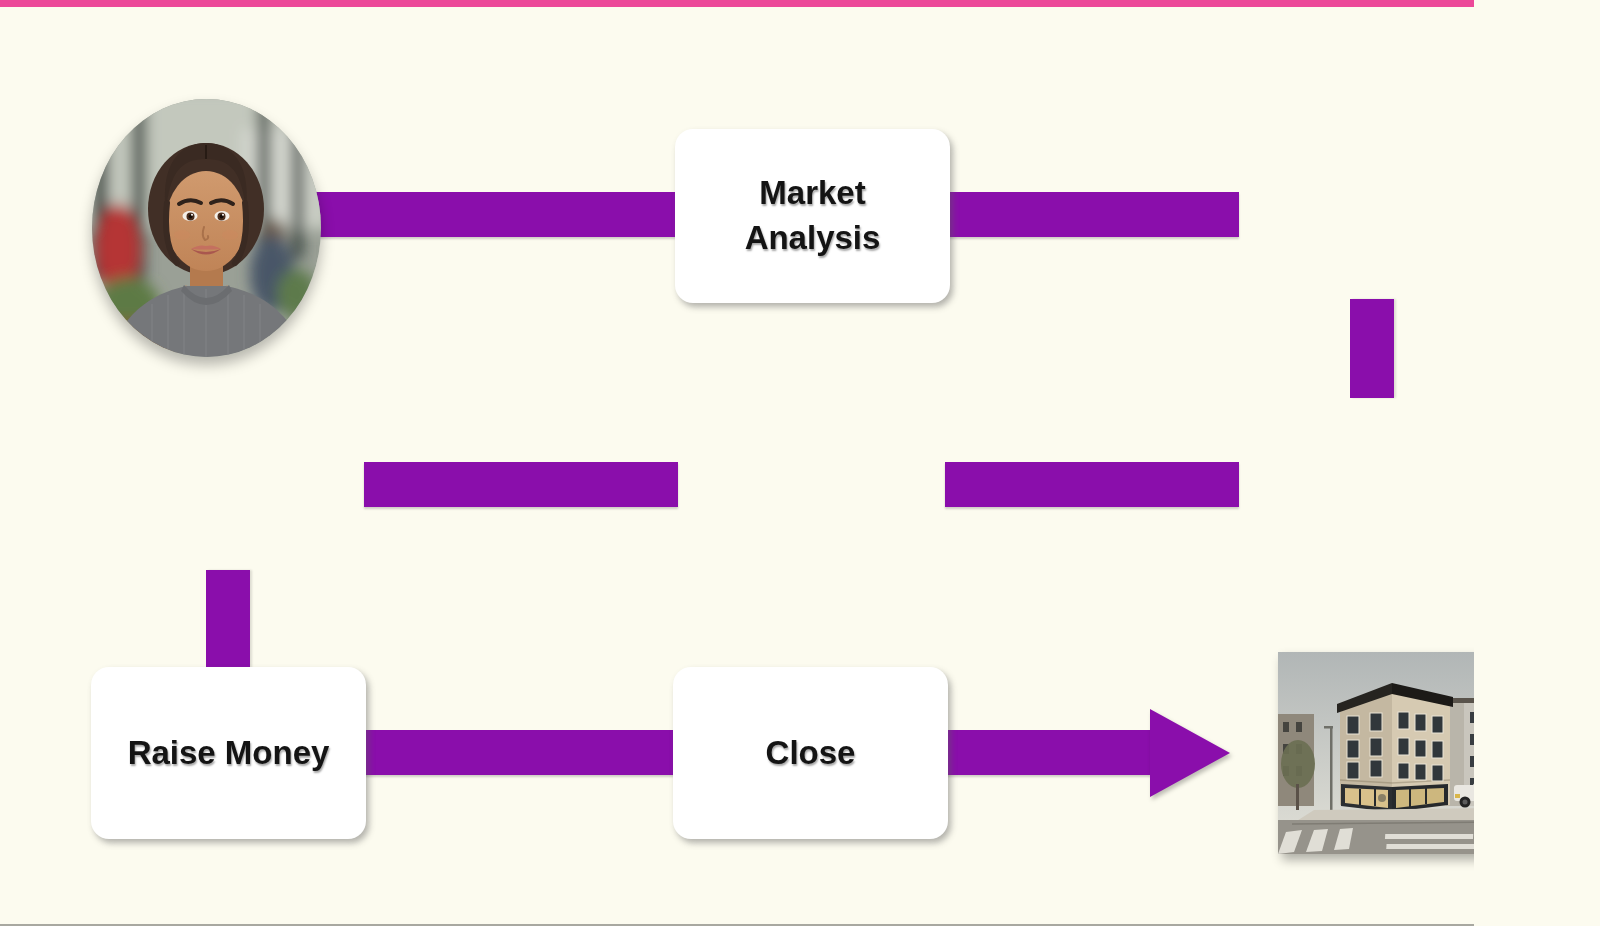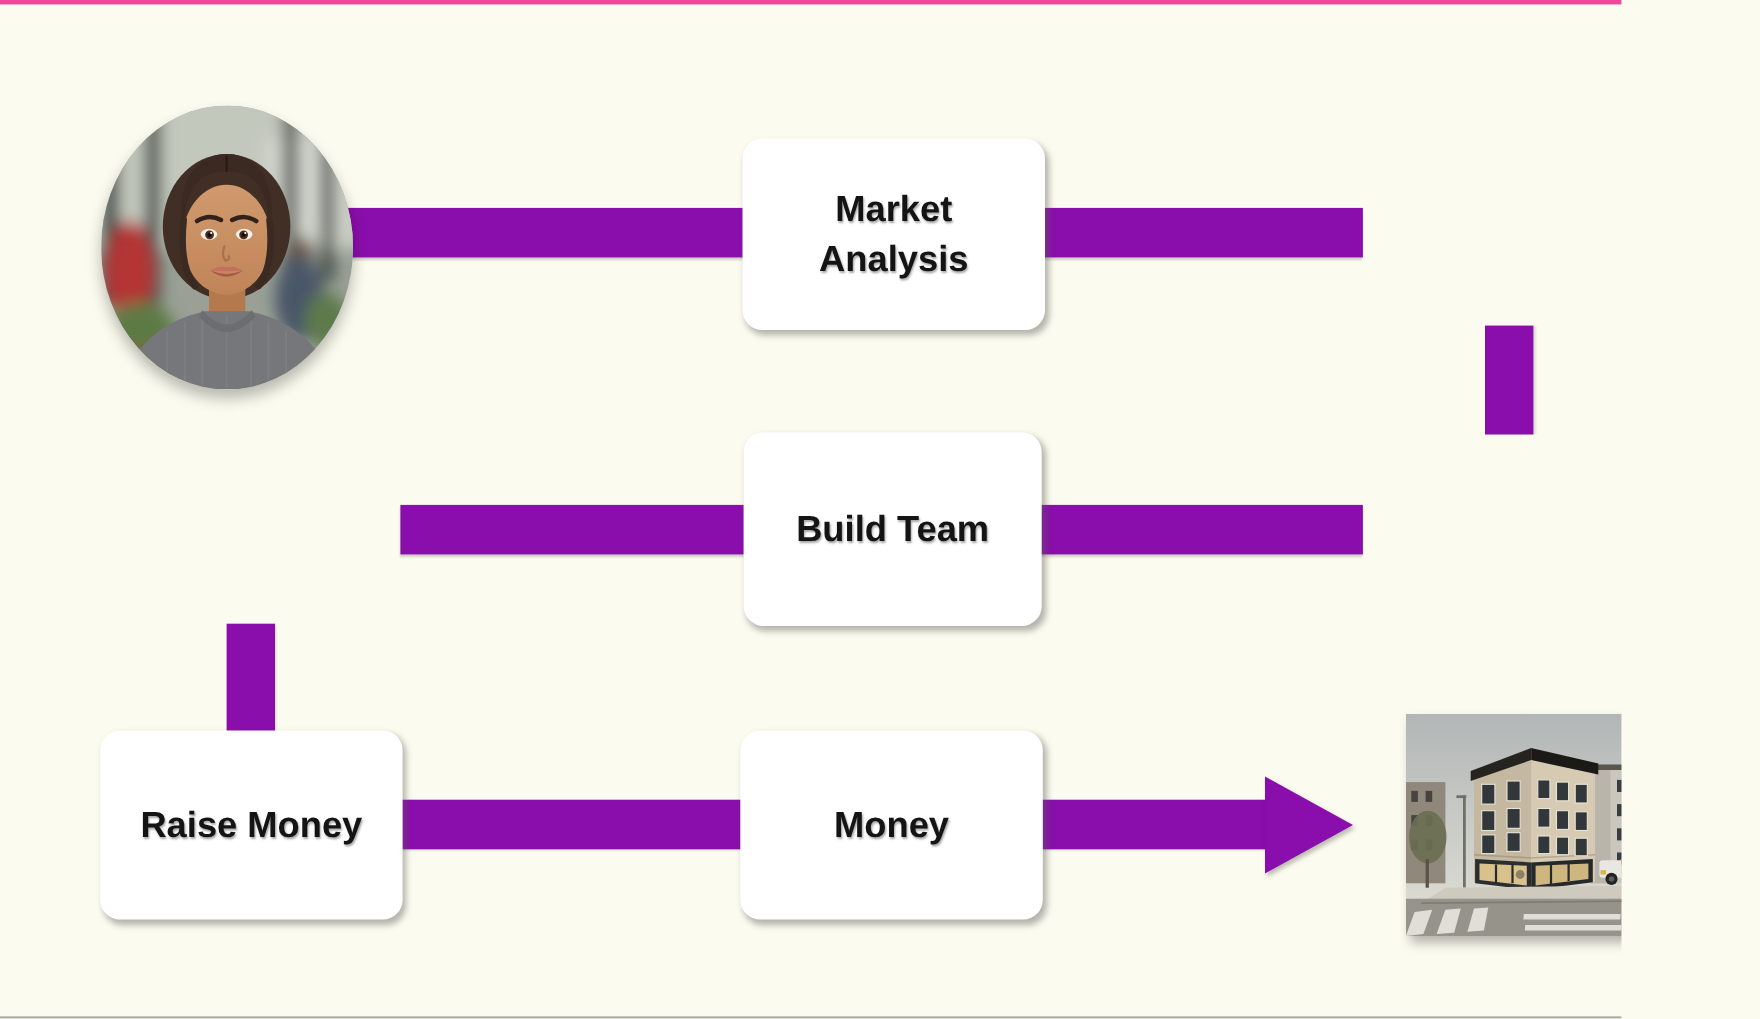--- a/index.html
+++ b/index.html
@@ -1,20 +1,20 @@
 <!DOCTYPE html>
 <html style="--accent: #8A0EAB; --bg: #FCFBEF;"><head>
 <meta charset="utf-8">
 <style>
   html,body{margin:0;padding:0;background:#FCFBEF;}
   .canvas{
     position:relative;width:1474px;height:926px;overflow:hidden;
     background:var(--bg,#FCFBEF);
     font-family:"Liberation Sans","DejaVu Sans",sans-serif;
-    border-top:4px solid #ec4899;border-bottom:2px solid #a8a8a0;
+    border-top:7px solid #ec4899;border-bottom:2px solid #a8a8a0;
     box-sizing:border-box;
   }
   .node{
     position:absolute;background:#ffffff;border-radius:18px;
     box-shadow:3px 4px 6px rgba(90,90,90,.45);
     display:flex;align-items:center;justify-content:center;
   }
   .label{
     font-size:33px;font-weight:700;color:#141414;text-align:center;
     line-height:1.36;text-shadow:1px 2px 2px rgba(0,0,0,.35);
@@ -49,31 +49,28 @@
   <div class="hbar" style="left:364px;top:723px;width:313px;height:45px;"></div>
   <div class="hbar" style="left:946px;top:723px;width:205px;height:45px;"></div>
   <div class="arrowhead" style="left:1150px;top:702px;"></div>
 
   <div class="node" style="left:675px;top:122px;width:275px;height:174px;">
     <span class="label wrap">Market Analysis</span>
   </div>
 
 
 
-  <div class="node" style="left:676px;top:389px;width:271px;height:176px;">
-    <span class="label nowrap">Build Team</span>
-  </div>
 
 
   <div class="node" style="left:91px;top:660px;width:275px;height:172px;">
     <span class="label nowrap">Raise Money</span>
   </div>
 
   <div class="node" style="left:673px;top:660px;width:275px;height:172px;">
-    <span class="label nowrap">Money</span>
+    <span class="label nowrap">Close</span>
   </div>
 
   <div class="photo oval" style="left:92px;top:92px;width:229px;height:258px;" role="img">
     <svg viewBox="0 0 229 258" preserveAspectRatio="none" aria-hidden="true">
       <defs>
         <filter id="pblur" x="-20%" y="-20%" width="140%" height="140%">
             <feGaussianBlur stdDeviation="7"></feGaussianBlur>
           </filter>
         <linearGradient id="skin" x1="0" y1="0" x2="0" y2="1">
           <stop offset="0" stop-color="#d09a6e"></stop>

